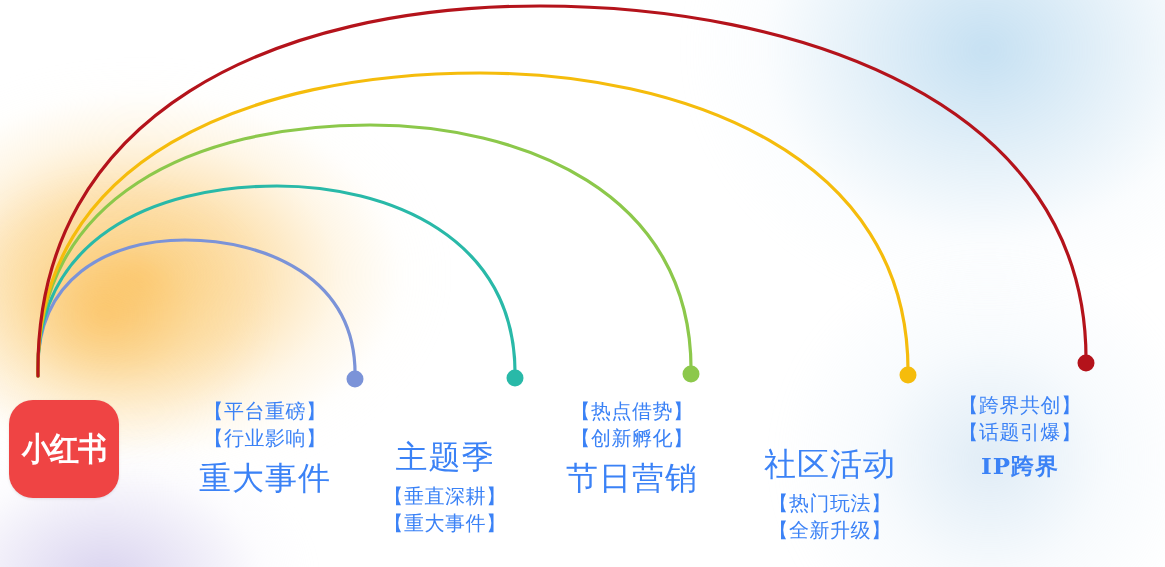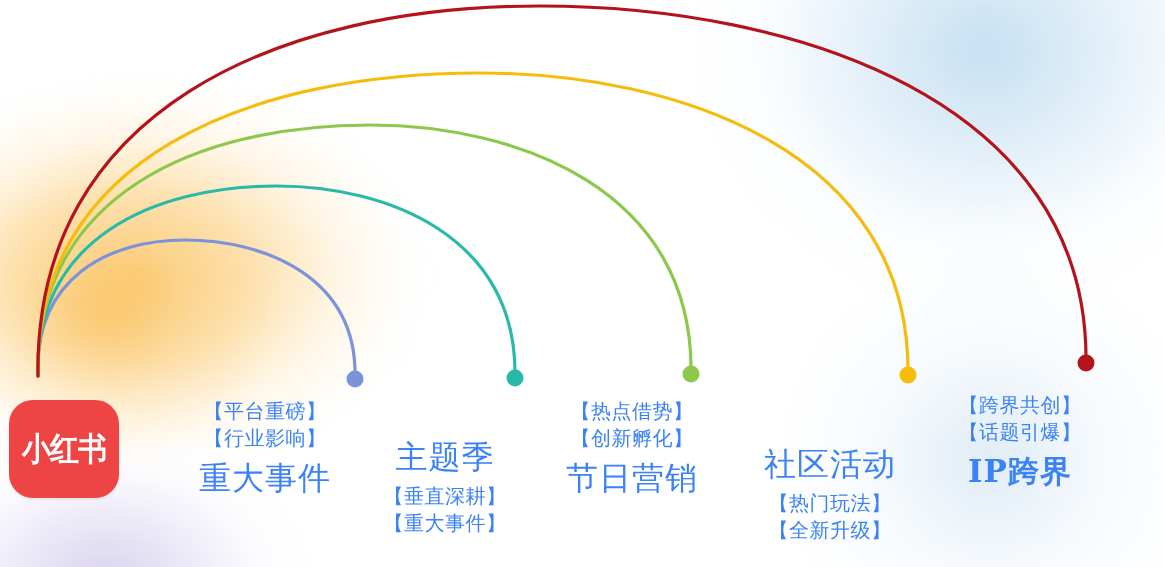--- a/index.html
+++ b/index.html
@@ -76,21 +76,21 @@
   
   .group{position:absolute;text-align:center;color:#3b82f6;white-space:nowrap;}
   .tag{
     font-size:20px;line-height:1.34;letter-spacing:.5px;
     font-family:"DejaVu Serif","Liberation Serif",serif;
   }
   .title{
     font-size:32px;line-height:1.26;letter-spacing:1px;
     font-family:"DejaVu Serif","Liberation Serif",serif;
   }
-  .title.bold{font-weight:bold;font-size:31px;}
+  .title.bold{font-weight:bold;font-size:23px;}
   .gap-sm{height:6px;}
 
   #group-1{left:170px;top:398px;width:190px;}
   #group-2{left:350px;top:437px;width:190px;}
   #group-3{left:537px;top:398px;width:190px;}
   #group-4{left:730px;top:408px;width:200px;margin-top:36px;}
   #group-5{left:920px;top:392px;width:200px;}
 </style>
 </head>
 <body>

